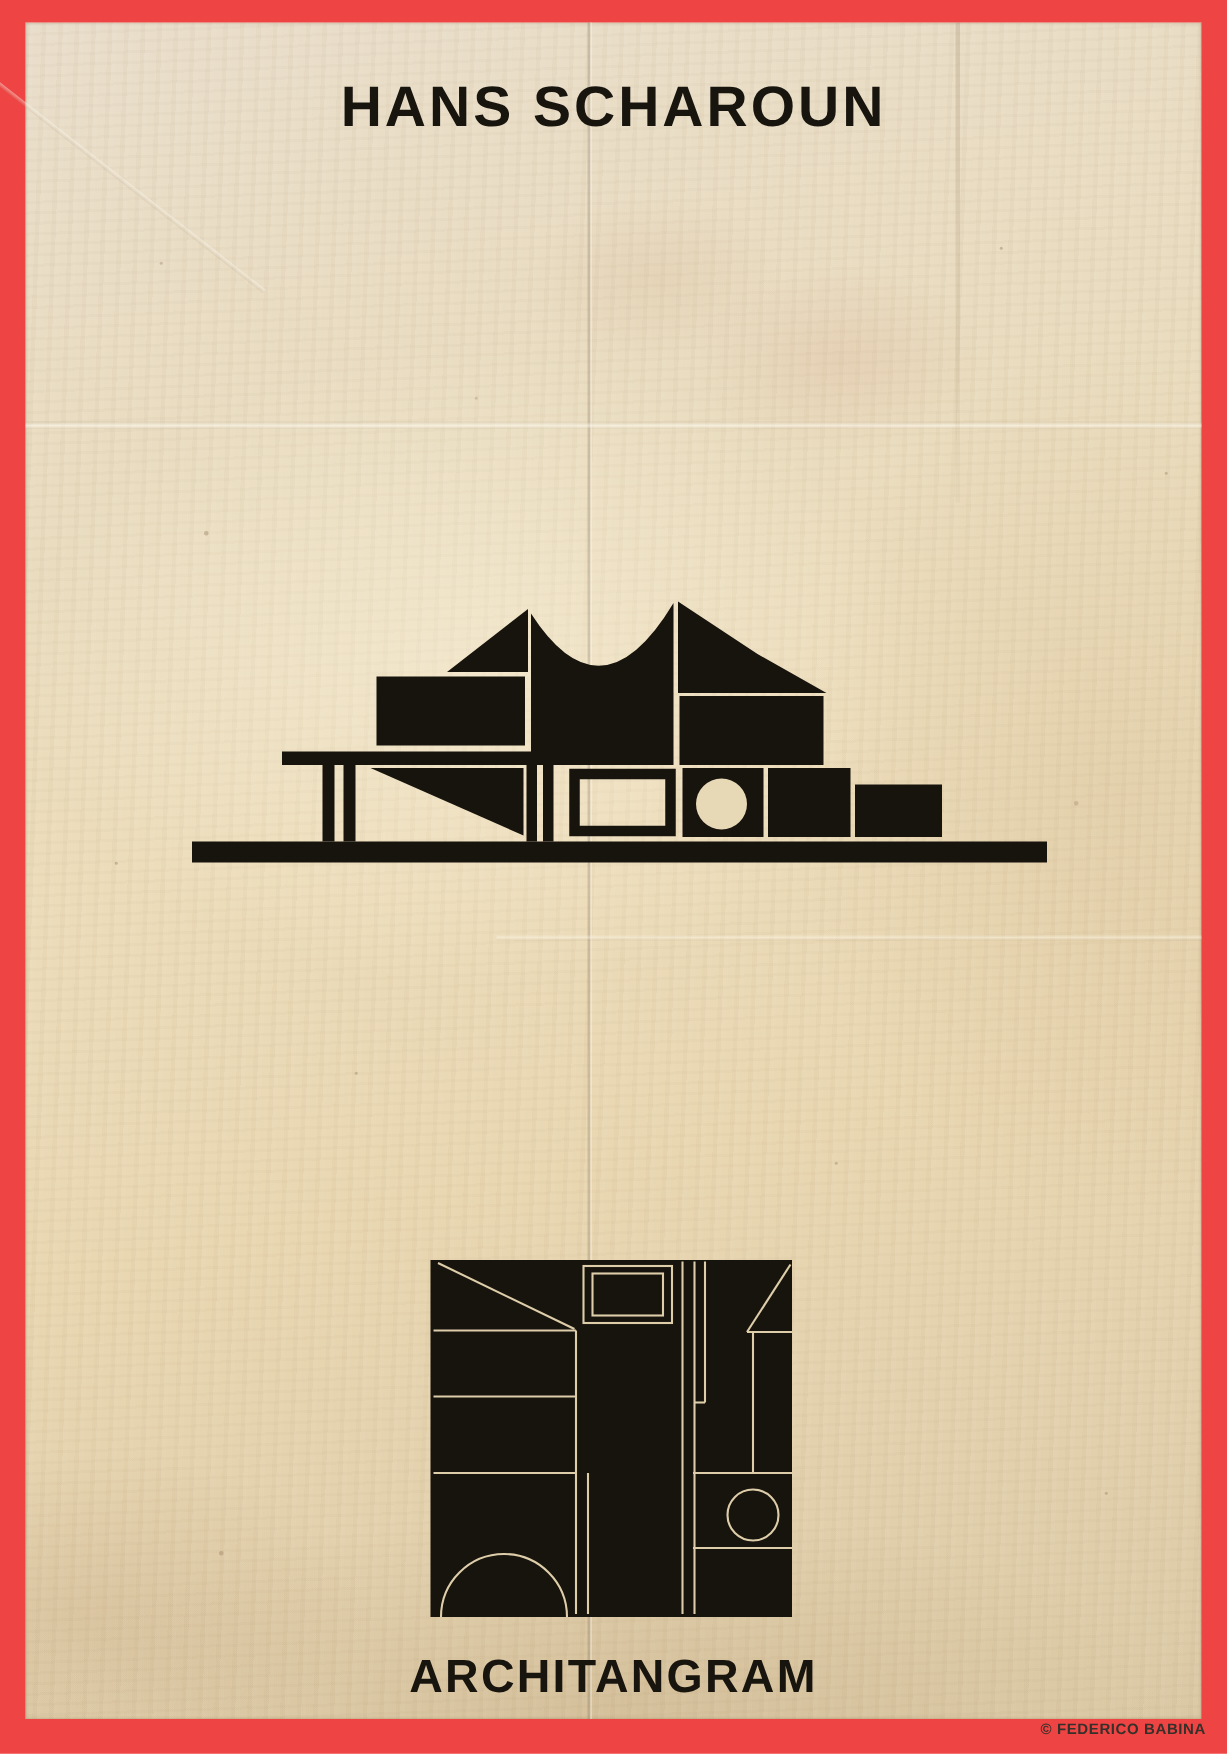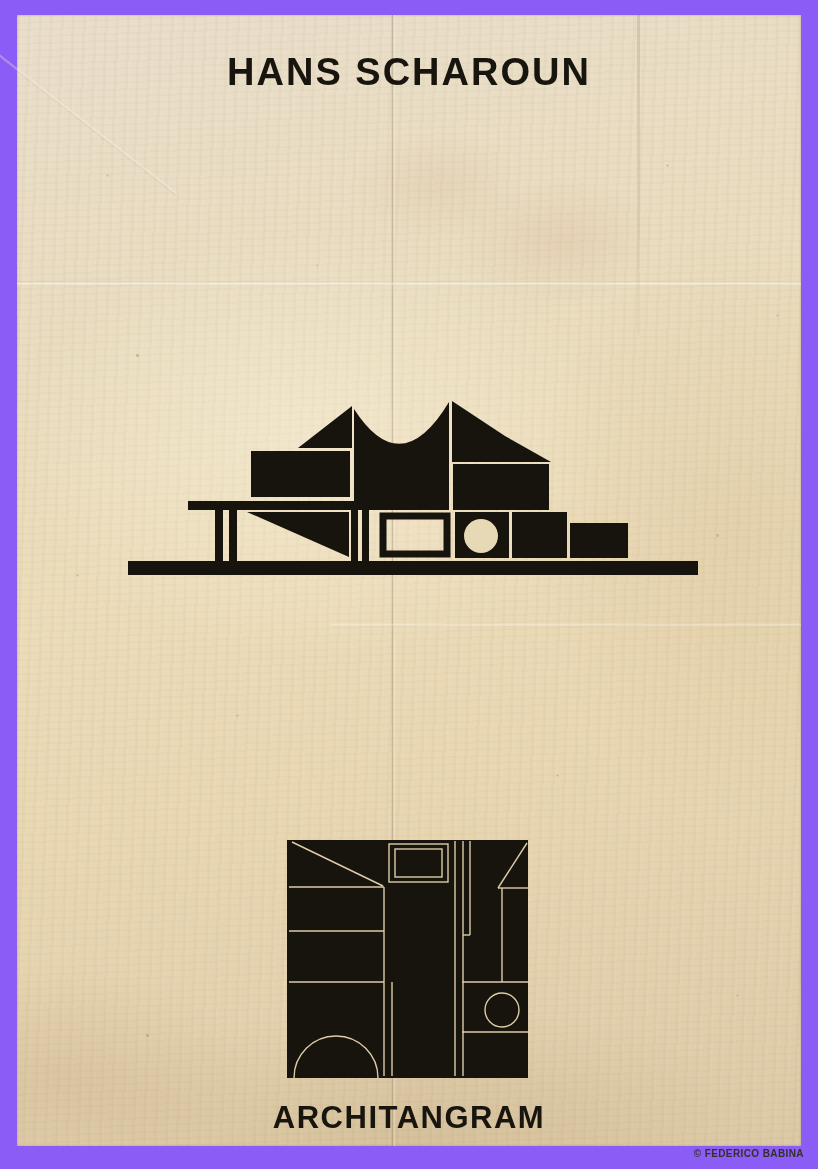--- a/index.html
+++ b/index.html
@@ -3,21 +3,21 @@
 <meta charset="utf-8">
 <style>
   html,body{margin:0;padding:0;}
   body{
     width:818px;height:1169px;
     background:#ffffff;
     position:relative;
     overflow:hidden;
     font-family:"Liberation Sans", sans-serif;
   }
-  .page{position:absolute;left:0;top:0;width:818px;height:1169px;background:#8b5cf6;}
+  .page{position:absolute;left:0;top:0;width:818px;height:1169px;background:#ef4444;}
 
   
   .poster{
     position:absolute;left:17px;top:15px;width:784px;height:1131px;
     background:
       radial-gradient(140px 90px at 543px 225px, rgba(205,140,118,0.14), transparent 70%),
       radial-gradient(120px 80px at 420px 170px, rgba(198,150,108,0.12), transparent 70%),
       radial-gradient(420px 300px at 38% 38%, rgba(255,250,233,0.35), transparent 72%),
       radial-gradient(300px 420px at 92% 45%, rgba(160,122,72,0.10), transparent 70%),
       radial-gradient(520px 180px at 50% 99%, rgba(150,115,70,0.14), transparent 72%),

